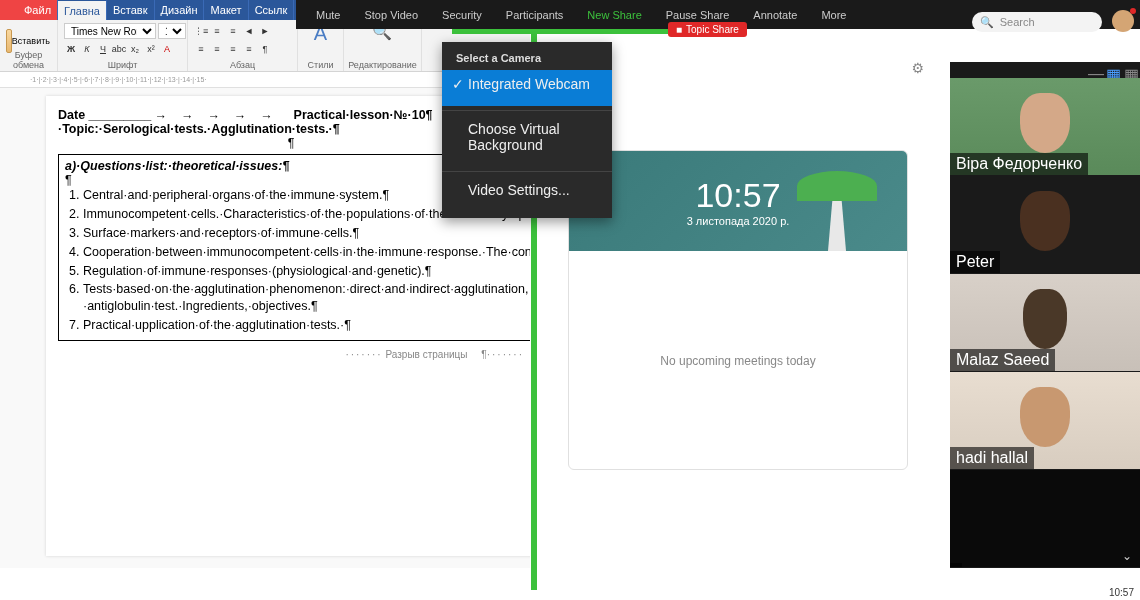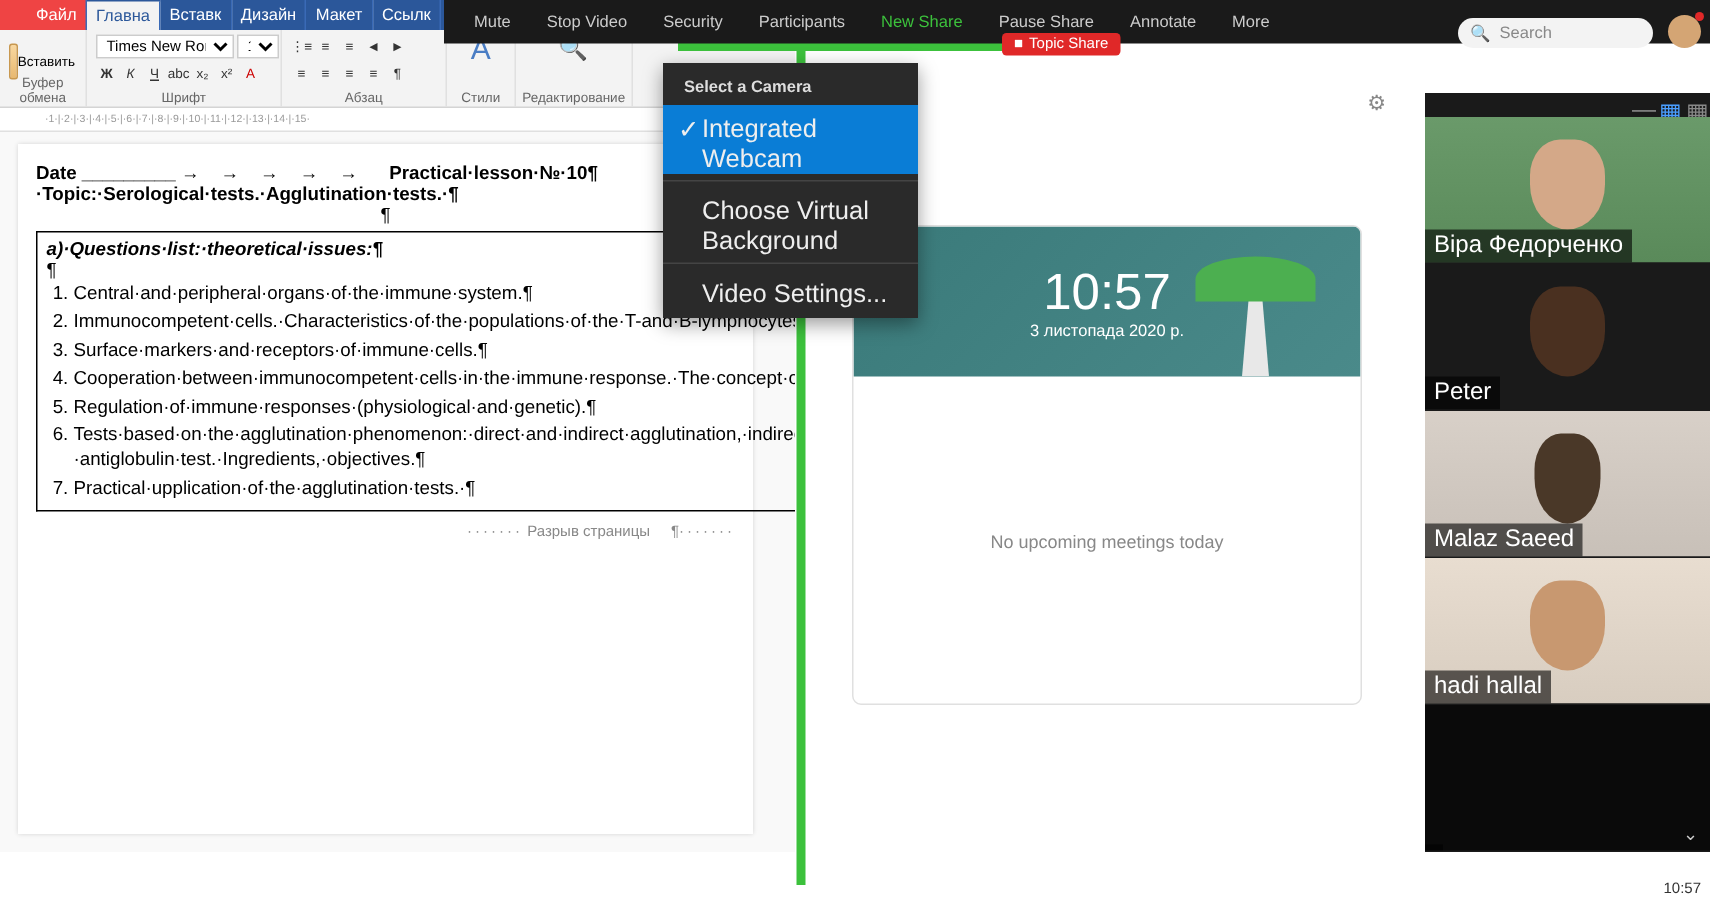--- a/index.html
+++ b/index.html
@@ -11,41 +11,41 @@
 .zoom-menu-item.green { color: #3cc13c; }
 .stop-share-btn { background: #e02828; color: #fff; font-size: 10px; padding: 2px 8px; border-radius: 3px; margin-left: 6px; display: flex; align-items: center; gap: 4px; }
 .green-strip { position: absolute; top: 26px; left: 452px; height: 8px; width: 280px; background: #3cc13c; z-index: 49; }
 .search-box { position: absolute; top: 12px; right: 38px; width: 130px; height: 20px; background: #f3f3f3; border-radius: 10px; display: flex; align-items: center; padding: 0 8px; font-size: 11px; color: #888; gap: 6px; z-index: 60; }
 .avatar-top { position: absolute; top: 10px; right: 6px; width: 22px; height: 22px; border-radius: 50%; background: #d4a574; z-index: 60; }
 .avatar-top::after { content: ''; position: absolute; top: -2px; right: -2px; width: 6px; height: 6px; background: #e02828; border-radius: 50%; }
 
 
 .cam-menu { position: absolute; top: 26px; left: 442px; width: 170px; background: #2a2a2a; z-index: 100; padding: 4px 0 6px; box-shadow: 0 4px 12px rgba(0,0,0,0.4); margin-top: 16px; }
 .cam-menu-header { color: #ddd; font-size: 11px; font-weight: bold; padding: 6px 14px; }
-.cam-menu-item { color: #eee; font-size: 17px; padding: 6px 14px 0 26px; position: relative; }
+.cam-menu-item { color: #eee; font-size: 14px; padding: 6px 14px 14px 26px; position: relative; }
 .cam-menu-item.sel { background: #0a7dd6; }
 .cam-menu-item.sel::before { content: '✓'; position: absolute; left: 10px; }
 .cam-menu-sep { height: 1px; background: #444; margin: 4px 0; }
 
 
 .word-app { position: absolute; top: 0; left: 0; width: 530px; height: 600px; background: #fff; }
 .word-tabs { height: 20px; display: flex; font-size: 11px; }
 .word-tab { padding: 2px 6px; color: #fff; background: #2b579a; border-right: 1px solid #3a6ab6; display: flex; align-items: center; }
 .word-tab.file { background: #ef4444; padding-left: 24px; }
 .word-tab.active { background: #f3f3f3; color: #2b579a; border-top: 1px solid #2b579a; }
 .ribbon { height: 52px; background: #f3f3f3; border-bottom: 1px solid #d4d4d4; display: flex; font-size: 10px; }
 .ribbon-group { border-right: 1px solid #e0e0e0; padding: 2px 6px; position: relative; display: flex; flex-direction: column; }
 .ribbon-group-label { position: absolute; bottom: 1px; left: 0; right: 0; text-align: center; color: #666; font-size: 9px; }
 .paste-btn { width: 44px; height: 38px; display: flex; flex-direction: row; align-items: center; justify-content: center; }
 .clipboard-ic { width: 20px; height: 24px; background: linear-gradient(#f9d8a0, #e8b870); border: 1px solid #c89850; border-radius: 2px; }
 .font-row { display: flex; gap: 2px; align-items: center; height: 18px; }
 .font-sel { height: 16px; border: 1px solid #ccc; font-size: 10px; padding: 0 2px; background: #fff; }
 .mini-btn { width: 14px; height: 14px; display: inline-flex; align-items: center; justify-content: center; font-size: 9px; color: #333; }
 .ruler-strip { height: 16px; background: #fff; border-bottom: 1px solid #e0e0e0; font-size: 7px; color: #999; padding-left: 30px; display: flex; align-items: center; }
-.doc-area { height: 480px; overflow: hidden; background: #f9f9f9; padding: 8px 0 0 12px; }
+.doc-area { height: 480px; overflow: hidden; background: #f9f9f9; padding: 8px 0 0 46px; }
 .doc-page { background: #fff; width: 490px; min-height: 460px; padding: 12px 12px; box-shadow: 0 0 3px rgba(0,0,0,0.15); font-family: 'Times New Roman', serif; font-size: 12.5px; }
 .doc-header { font-weight: bold; }
 .doc-center { text-align: center; font-weight: bold; font-style: italic; }
 .doc-table { border: 1px solid #000; width: 100%; margin-top: 4px; border-collapse: collapse; }
 .doc-table td { border: 1px solid #000; vertical-align: top; padding: 4px 6px; }
 .doc-table .hdr { font-weight: bold; font-style: italic; }
 .doc-list { list-style: decimal; padding-left: 18px; }
 .doc-list li { margin-bottom: 2px; line-height: 1.35; }
 .page-break { text-align: right; font-size: 10px; color: #888; margin-top: 8px; }
 .page-break::before, .page-break::after { content: '·······'; letter-spacing: 2px; }

